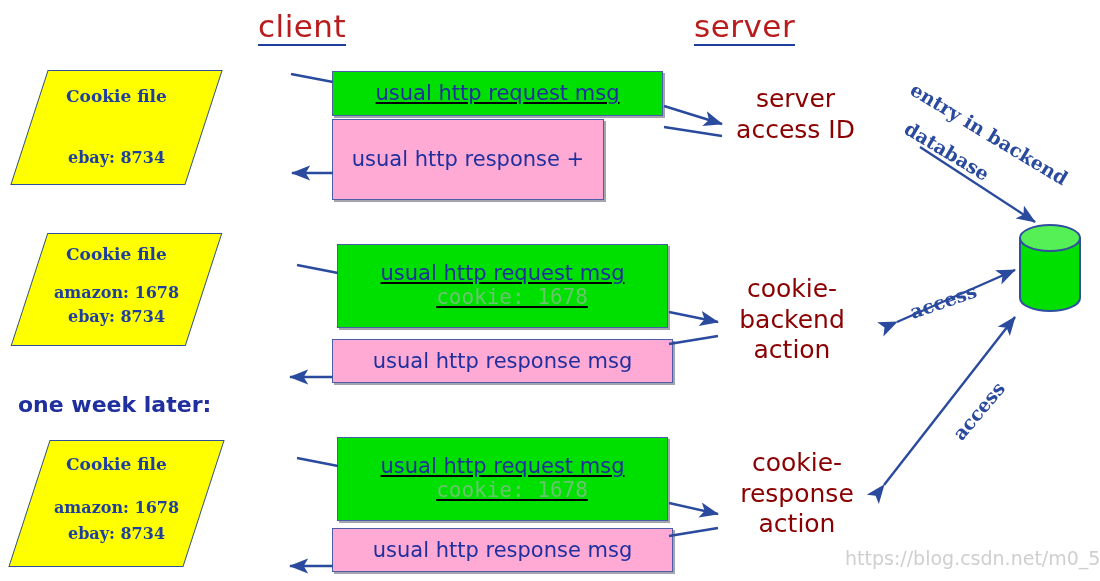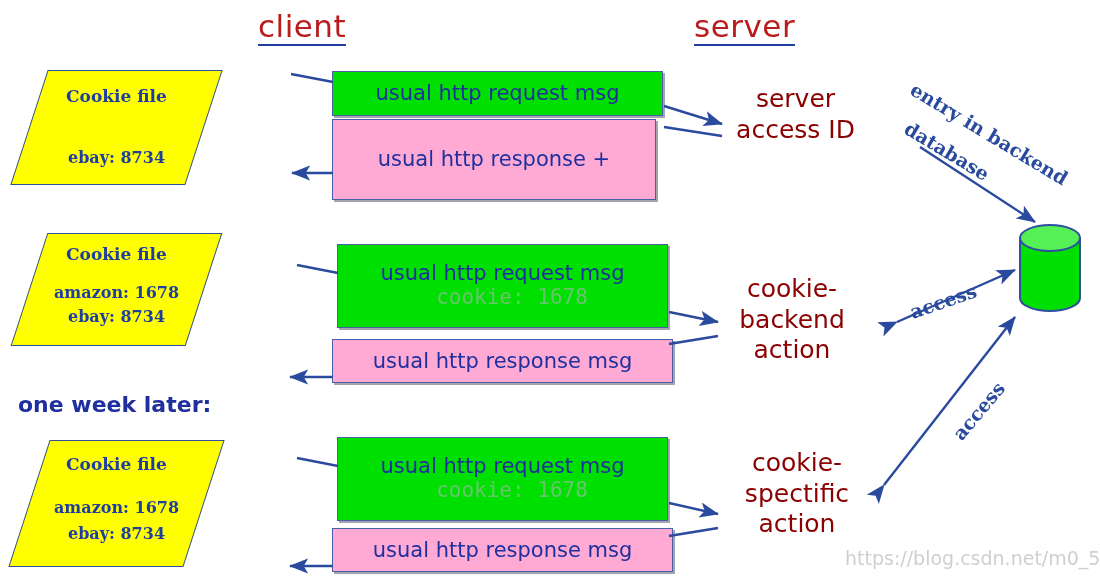--- a/index.html
+++ b/index.html
@@ -60,21 +60,21 @@
   
   .msgbox {
     border: 1.5px solid #4a5fa8;
     box-sizing: border-box;
     text-align: center;
     display: flex;
     flex-direction: column;
     justify-content: center;
     box-shadow: 2px 2px 0 rgba(90,90,110,0.55);
   }
-  .msgbox.green { background: #00e000; }
+  .msgbox.green { background: #00e000; text-decoration: underline; }
   .msgbox.pink  { background: #ffaad4; }
   .msg-line {
     font-family: "DejaVu Sans", sans-serif;
     font-size: 21px;
     color: #1f2f9e;
     line-height: 1.15;
     white-space: nowrap;
   }
   .msg-mono {
     font-family: "DejaVu Sans Mono", monospace;
@@ -161,21 +161,21 @@
       <div class="cookie-title abs" style="left:0; right:0; top:14px;">Cookie file</div>
       <div class="cookie-entry abs" style="left:0; right:0; top:57px;">amazon: 1678</div>
       <div class="cookie-entry abs" style="left:0; right:0; top:83px;">ebay: 8734</div>
     </div>
   </div>
 
   <div class="abs msgbox green" style="left:332px; top:71px; width:331px; height:45px;">
     <div class="msg-line">usual http request msg</div>
   </div>
 
-  <div class="abs msgbox pink" style="left:332px; top:119px; width:324px; height:81px;">
+  <div class="abs msgbox pink" style="left:332px; top:119px; width:272px; height:81px;">
     <div class="msg-line">usual http response +</div>
   </div>
 
   <div class="abs msgbox green" style="left:337px; top:244px; width:331px; height:84px;">
     <div class="msg-line">usual http request msg</div>
     <div class="msg-mono on-green">cookie: 1678</div>
   </div>
 
   <div class="abs msgbox pink" style="left:332px; top:339px; width:341px; height:44px;">
     <div class="msg-line">usual http response msg</div>
@@ -196,21 +196,21 @@
   </div>
 
   <div class="abs note-red" style="left:712px; top:274px; width:160px;">
     <div>cookie-</div>
     <div>backend</div>
     <div>action</div>
   </div>
 
   <div class="abs note-red" style="left:712px; top:448px; width:170px;">
     <div>cookie-</div>
-    <div>spectific</div>
+    <div>response</div>
     <div>action</div>
   </div>
 
   <div class="abs rot-label" style="left:918px; top:78px; font-size:19px; transform:rotate(31deg);">entry in backend</div>
   <div class="abs rot-label" style="left:912px; top:117px; font-size:19px; transform:rotate(31deg);">database</div>
 
   <div class="abs rot-label" style="left:907px; top:302px; font-size:19px; transform:rotate(-19deg);">access</div>
 
   <div class="abs rot-label" style="left:948px; top:430px; font-size:19px; transform:rotate(-50deg);">access</div>
 

